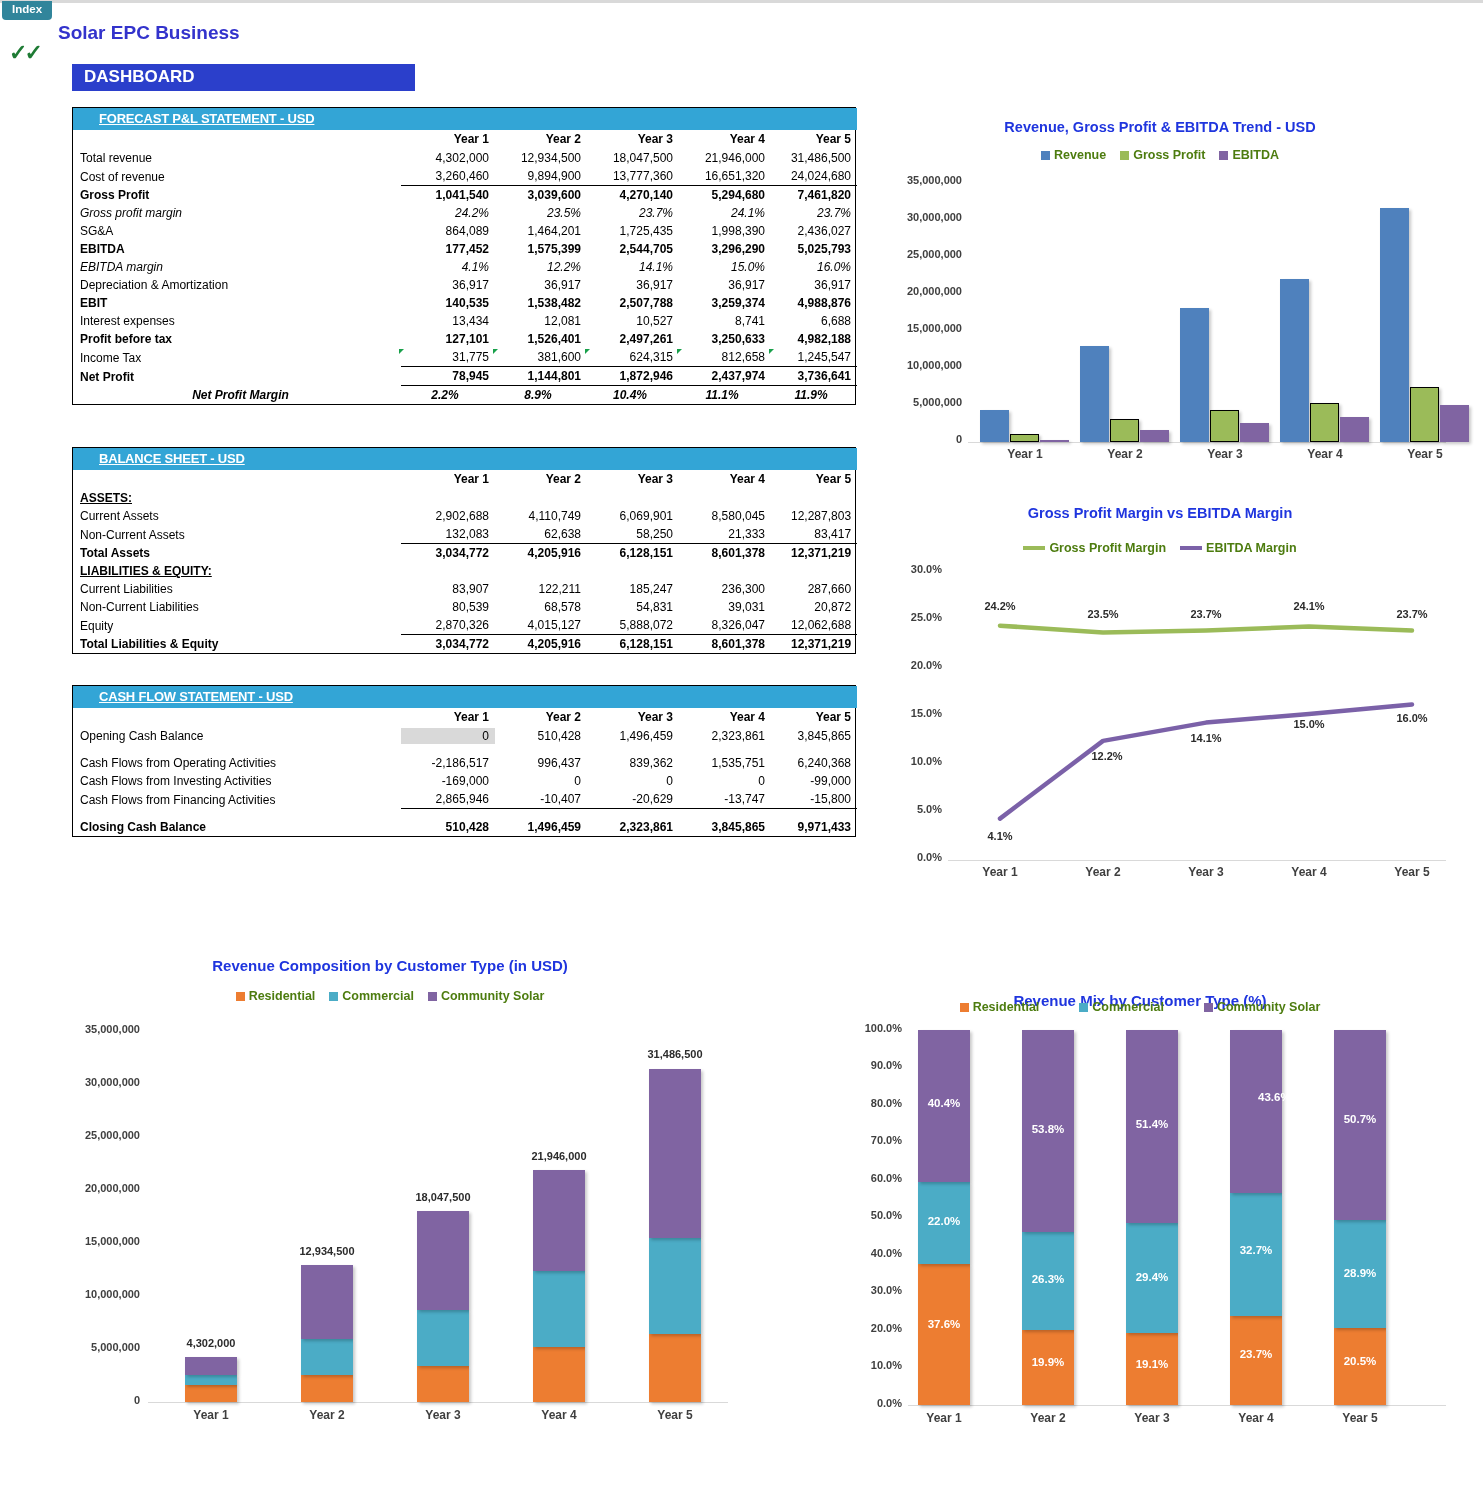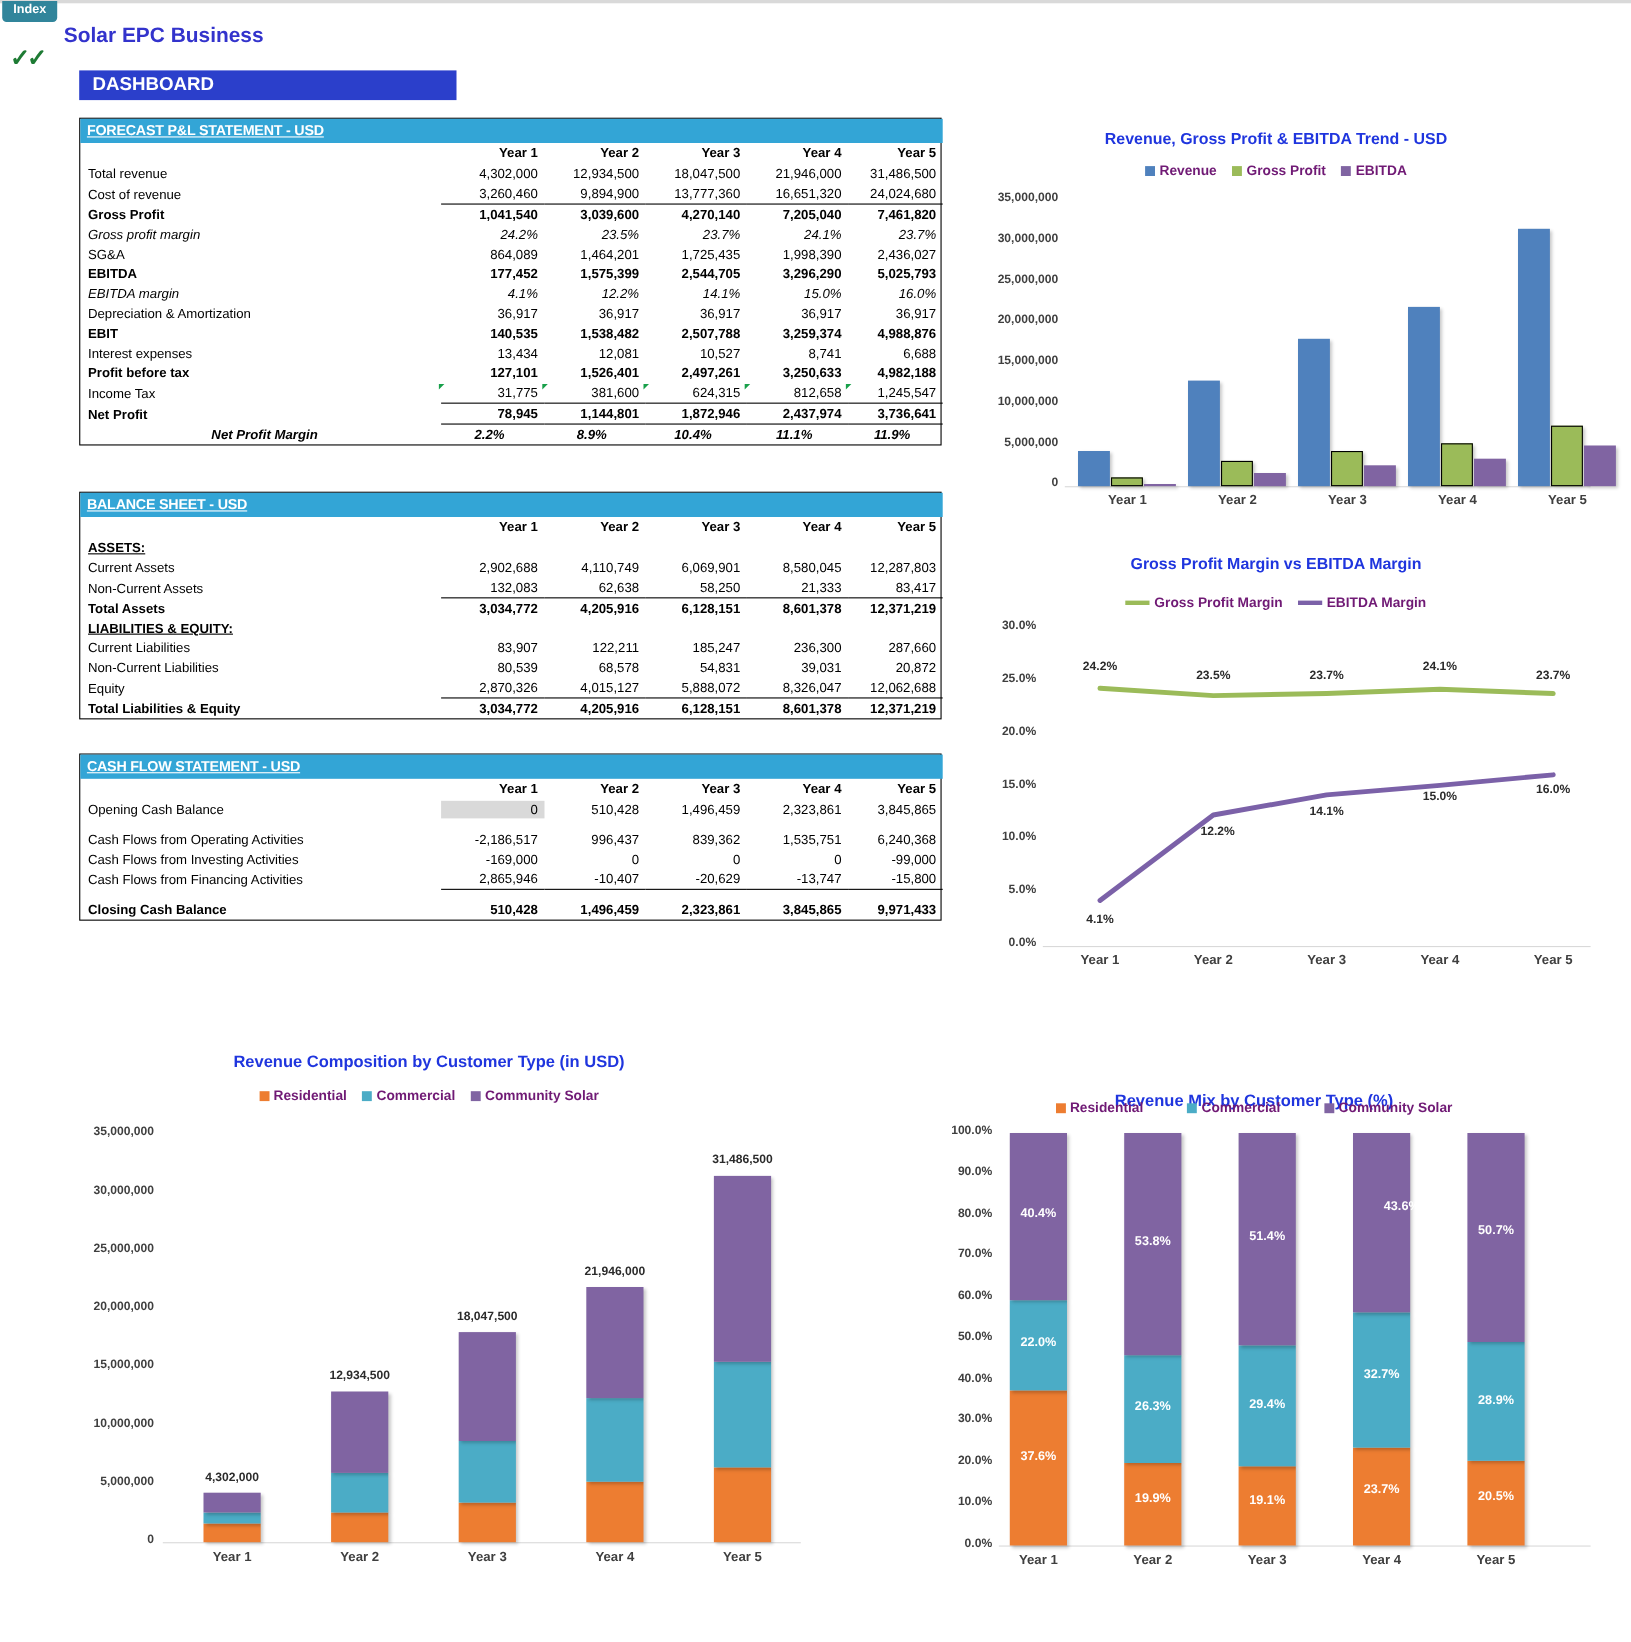--- a/index.html
+++ b/index.html
@@ -43,21 +43,21 @@
 
   
   .stmt { position:absolute; border:1.6px solid #000; background:#fff; }
   .stmt table { border-collapse:collapse; width:100%; table-layout:fixed; }
   .stmt .sec-head td {
     background:#33A5D6; color:#ffffff;
     font-weight:bold; font-size:13px;
     padding:3px 0 3px 6px;
     letter-spacing:-0.2px;
   }
-  .stmt .sec-head span { text-decoration:underline; }
+  .stmt .sec-head span { text-decoration:underline;margin-left:20px; }
   .stmt td { padding:1px 0; font-size:12px; line-height:16px; vertical-align:bottom; }
   .stmt td.lbl { padding-left:7px; text-align:left; white-space:nowrap; }
   .stmt td.num { text-align:right; padding-right:6px; white-space:nowrap; font-size:12px; }
   .stmt tr.yr td { font-weight:bold; text-align:right; padding-right:6px; padding-bottom:2px; }
   .stmt tr.bold td { font-weight:bold; }
   .stmt tr.ital td { font-style:italic; }
   .stmt tr.ital-bold td { font-style:italic; font-weight:bold;text-align:center; }
   .stmt tr.und-bot td.num { border-bottom:1px solid #000; }
   .stmt td.uline span { text-decoration:underline; font-weight:bold; }
   .stmt tr.spacer td { height:9px; padding:0; }
@@ -66,21 +66,21 @@
     position:relative;
   }
   .errtri::before{
     content:""; position:absolute; left:-2px; top:1px;
     border-left:5px solid #18a04a; border-bottom:5px solid transparent;
   }
 
   
   .chart-title { position:absolute; text-align:center; color:#1F35DE; font-weight:bold; }
   .legend { position:absolute; display:flex; gap:14px; align-items:center; justify-content:center; }
-  .legend .li { display:flex; align-items:center; gap:4px; font-size:12.5px; color:#701a75; font-weight:bold; }
+  .legend .li { display:flex; align-items:center; gap:4px; font-size:12.5px; color:#4d7c0f; font-weight:bold; }
   .legend .sw { width:9px; height:9px; display:inline-block; }
   .legend .swline { width:22px; height:4px; display:inline-block; }
 
   .plot { position:absolute; }
   .ylab { position:absolute; font-size:11px; font-weight:bold; color:#3f3f3f; text-align:right; white-space:nowrap; }
   .xlab { position:absolute; font-size:12px; font-weight:bold; color:#3f3f3f; text-align:center; }
   .baseline { position:absolute; background:#d9d9d9; height:1px; }
   .bar { position:absolute; }
   .dlabel { position:absolute; font-size:11px; font-weight:bold; color:#2b2b2b; text-align:center; white-space:nowrap; }
   .slabel { position:absolute; font-size:11.5px; font-weight:bold; color:#ffffff; text-align:center; white-space:nowrap; }
@@ -132,21 +132,21 @@
       <td class="num">9,894,900</td>
       <td class="num">13,777,360</td>
       <td class="num">16,651,320</td>
       <td class="num">24,024,680</td>
     </tr>
     <tr class="bold">
       <td class="lbl">Gross Profit</td>
       <td class="num">1,041,540</td>
       <td class="num">3,039,600</td>
       <td class="num">4,270,140</td>
-      <td class="num">7,205,040</td>
+      <td class="num">5,294,680</td>
       <td class="num">7,461,820</td>
     </tr>
     <tr class="ital">
       <td class="lbl">Gross profit margin</td>
       <td class="num">24.2%</td>
       <td class="num">23.5%</td>
       <td class="num">23.7%</td>
       <td class="num">24.1%</td>
       <td class="num">23.7%</td>
     </tr>

